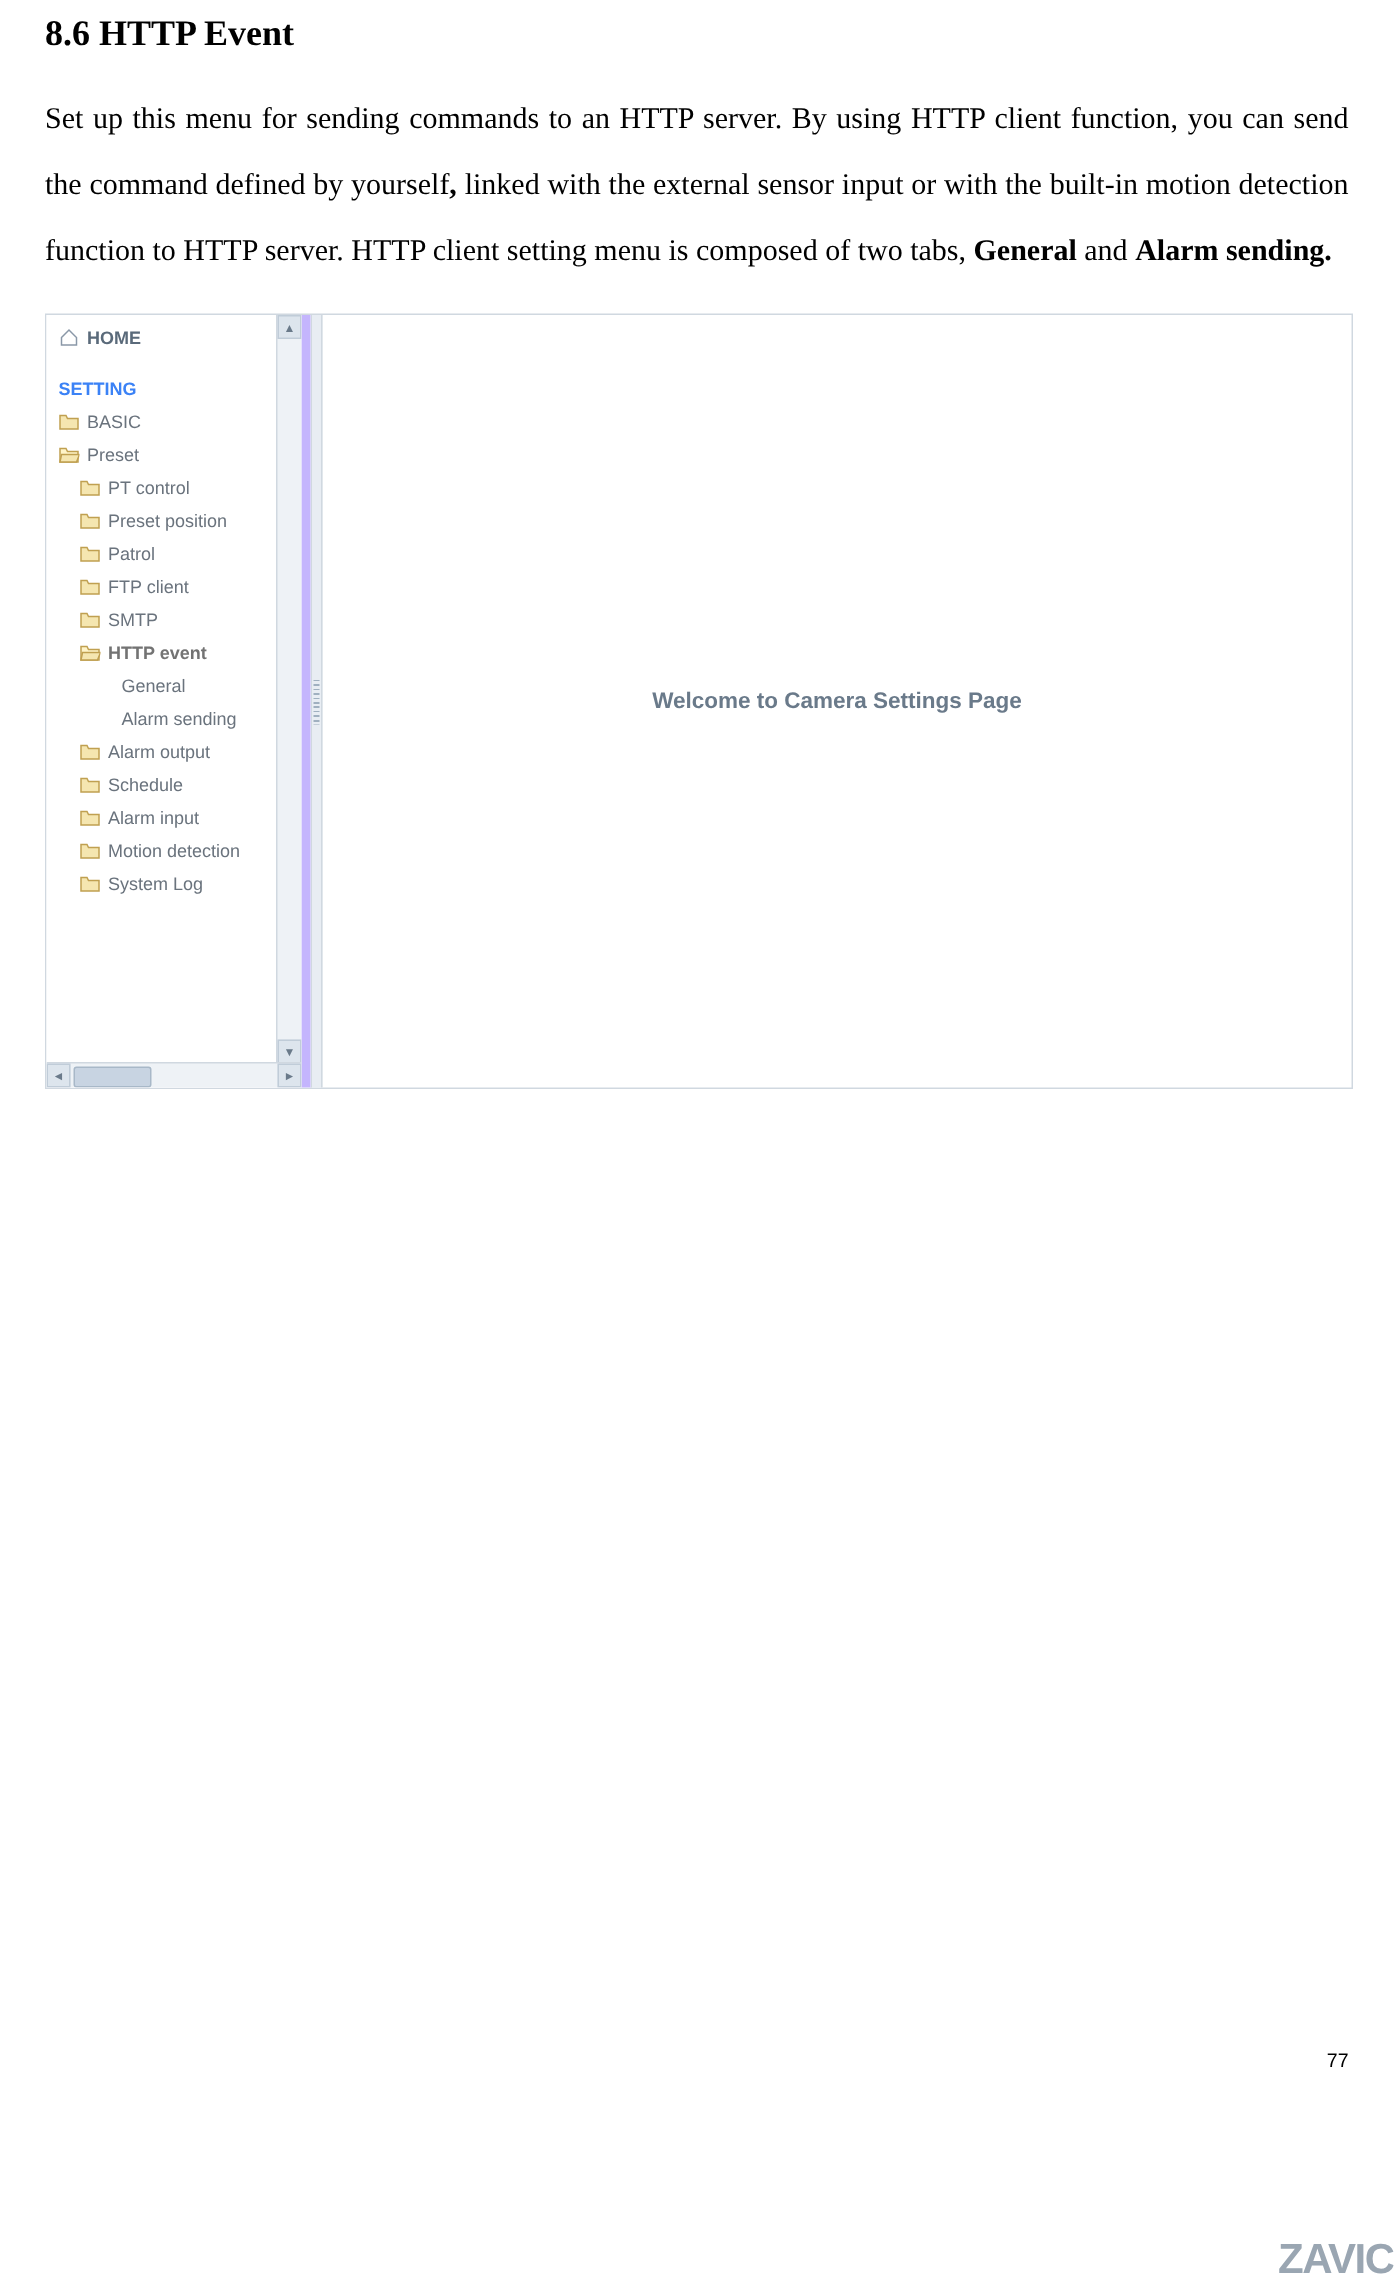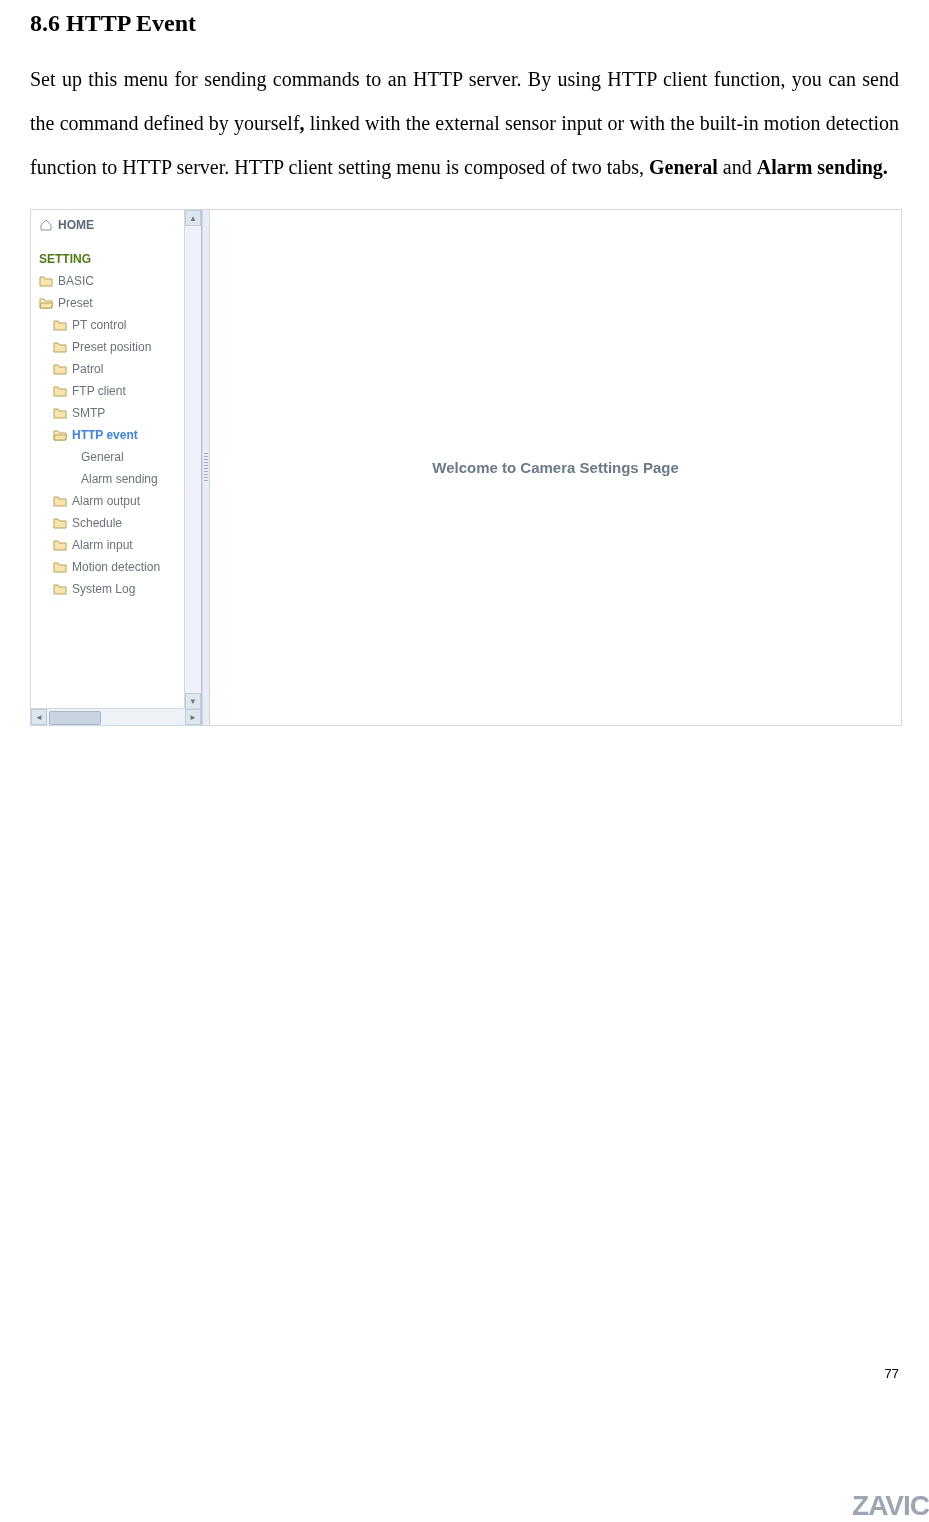--- a/index.html
+++ b/index.html
@@ -31,21 +31,21 @@
       height: 515px;
       border: 1px solid #d0d8e0;
       display: flex;
       position: relative;
       background: #fff;
       font-family: Arial, sans-serif;
     }
     .sidebar {
       width: 170px;
       height: 100%;
-      border-right: 1px solid #c4b5fd;
+      border-right: 6px solid #c4b5fd;
       position: relative;
       overflow: hidden;
       background: #fff;
     }
     .sidebar-inner {
       padding: 4px 0;
     }
     .nav-item {
       display: flex;
       align-items: center;
@@ -54,36 +54,36 @@
       padding: 4px 4px 4px 8px;
       cursor: pointer;
       gap: 5px;
     }
     .nav-item.home {
       font-weight: bold;
       color: #5a6a7a;
     }
     .nav-item.section-title {
       font-weight: bold;
-      color: #4d7c0f;
+      color: #3b82f6;
       padding-left: 8px;
       margin-top: 12px;
     }
     .nav-item.level-1 {
       padding-left: 8px;
     }
     .nav-item.level-2 {
       padding-left: 22px;
     }
     .nav-item.level-3 {
       padding-left: 50px;
     }
     .nav-item.active {
       font-weight: bold;
-      color: #3b82f6;
+      color: #737373;
     }
     .folder-icon {
       width: 14px;
       height: 12px;
       display: inline-block;
     }
     .folder-icon svg {
       width: 14px;
       height: 12px;
     }

